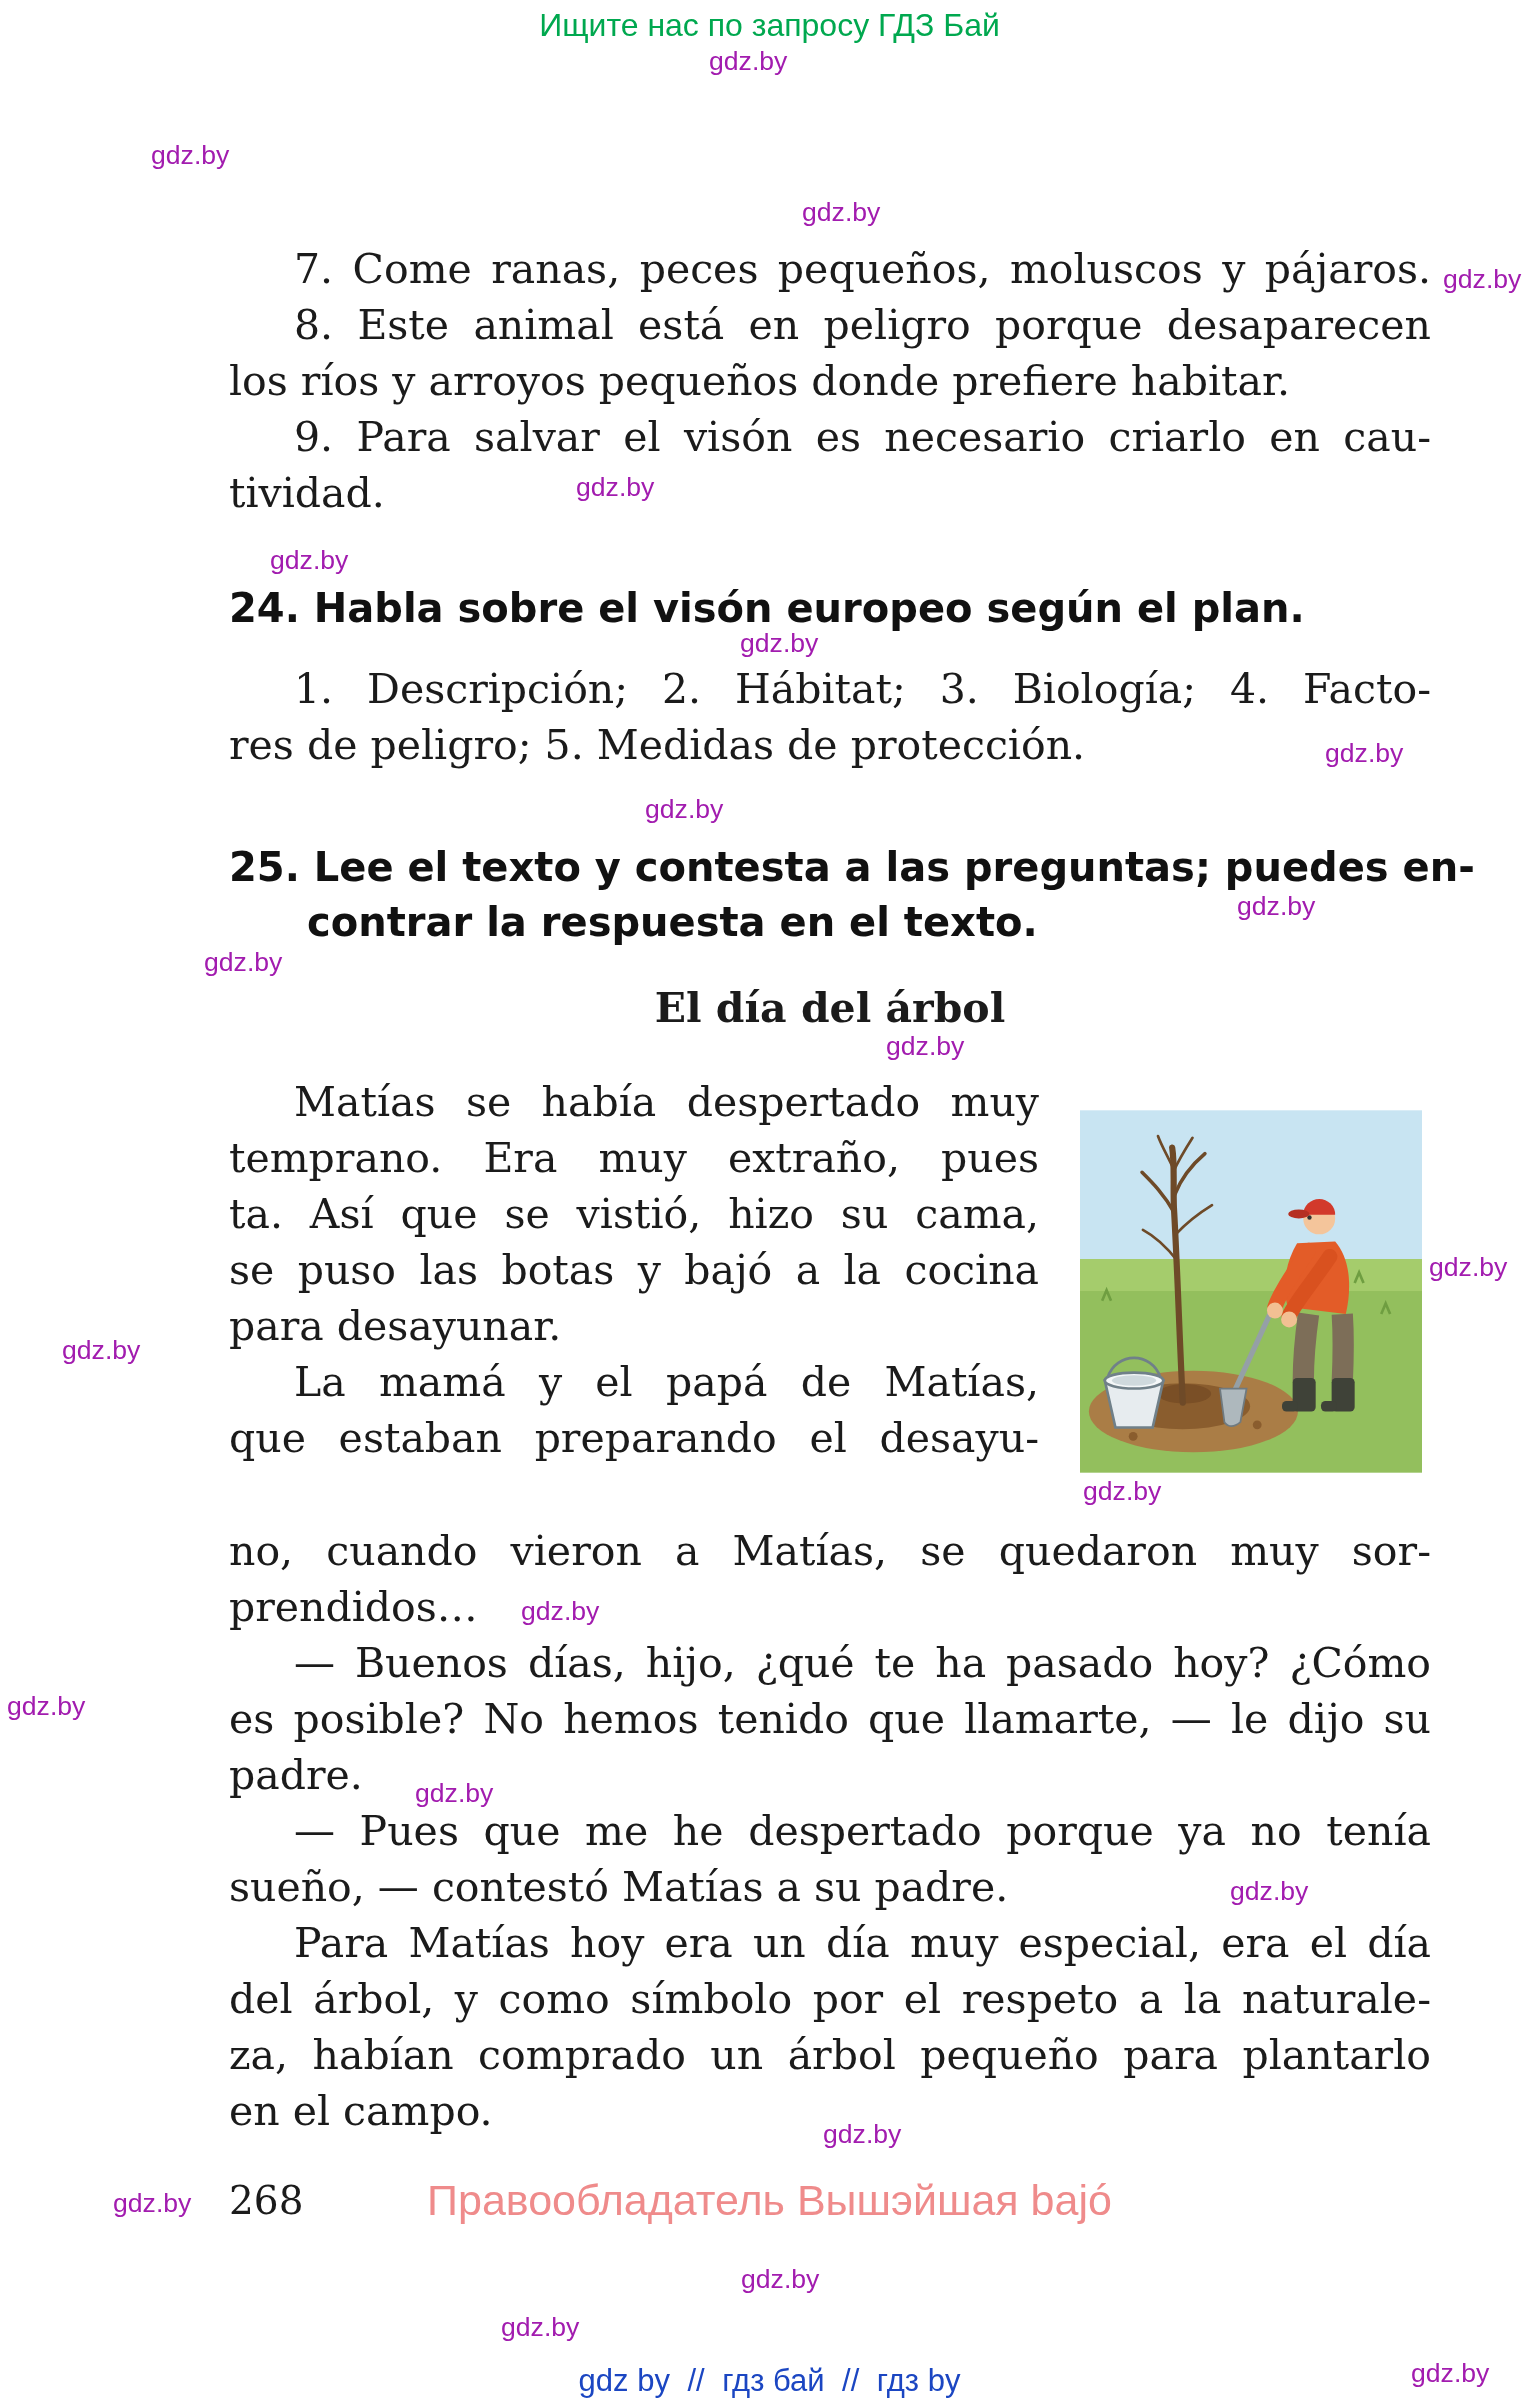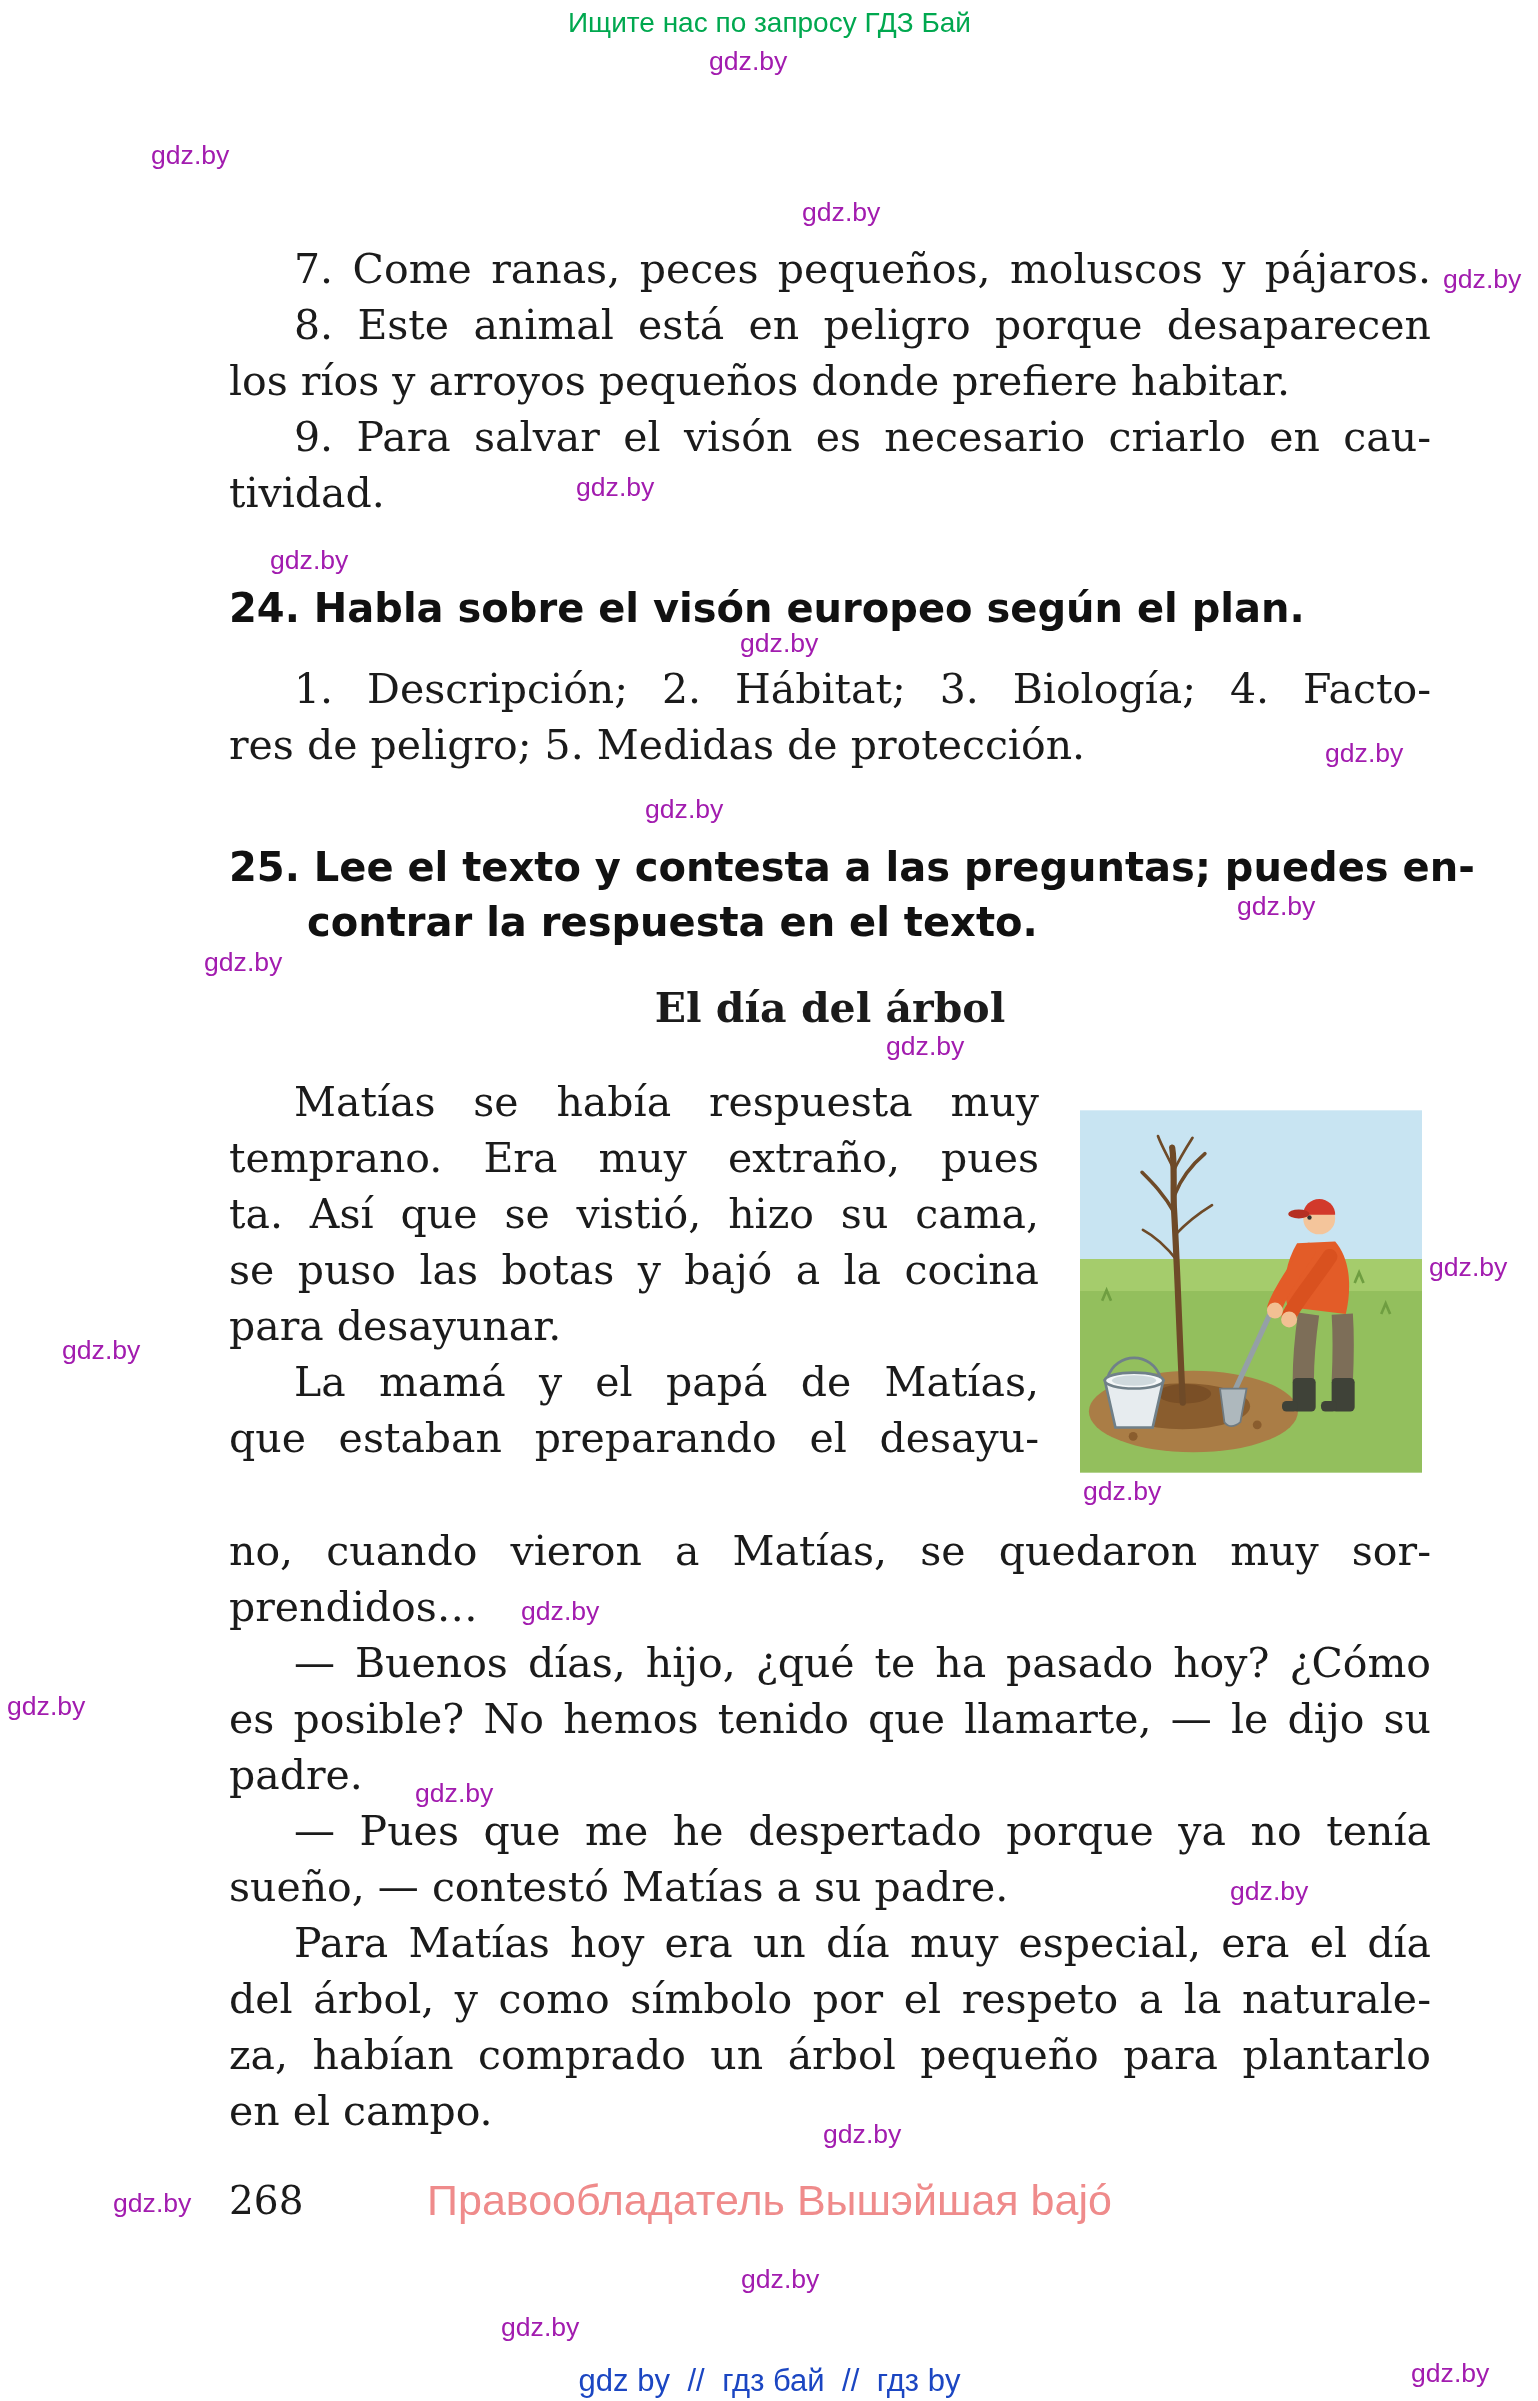--- a/index.html
+++ b/index.html
@@ -3,21 +3,21 @@
 <meta charset="utf-8">
 <style>
   html,body{margin:0;padding:0;}
   body{
     width:1539px;height:2401px;position:relative;overflow:hidden;
     background:#ffffff;color:#1b1b1b;
     font-family:"DejaVu Serif","Liberation Serif",serif;
   }
   .promo{
     position:absolute;top:7px;left:0;width:100%;text-align:center;
-    font-family:"Liberation Sans",sans-serif;font-size:28px;color:#00a84f;
+    font-family:"Liberation Sans",sans-serif;font-size:32px;color:#00a84f;
   }
   .wm{
     position:absolute;font-family:"Liberation Sans",sans-serif;
     font-size:26.6px;color:#a21caf;white-space:nowrap;
   }
   .col{position:absolute;left:229px;width:1202px;}
   .ln{
     font-size:41px;line-height:56px;color:#1b1b1b;text-align:left;
   }
   .ln.ind{text-indent:65px;}
@@ -98,21 +98,21 @@
 <div class="col" style="top:840px">
   <div class="bold-task">25. Lee el texto y contesta a las preguntas; puedes en-</div>
   <div class="bold-task cont">contrar la respuesta en el texto.</div>
 </div>
 
 <div class="col" style="top:980px">
   <div class="ln story-title">El día del árbol</div>
 </div>
 
 <div class="col" style="top:1074px">
-  <div class="ln narrow ind just">Matías se había respuesta muy</div>
+  <div class="ln narrow ind just">Matías se había despertado muy</div>
   <div class="ln narrow just">temprano. Era muy extraño, pues</div>
   <div class="ln narrow just">ta. Así que se vistió, hizo su cama,</div>
   <div class="ln narrow just">se puso las botas y bajó a la cocina</div>
   <div class="ln narrow">para desayunar.</div>
   <div class="ln narrow ind just">La mamá y el papá de Matías,</div>
   <div class="ln narrow just">que estaban preparando el desayu-</div>
 </div>
 
 <div class="col" style="top:1523px">
   <div class="ln just">no, cuando vieron a Matías, se quedaron muy sor-</div>

